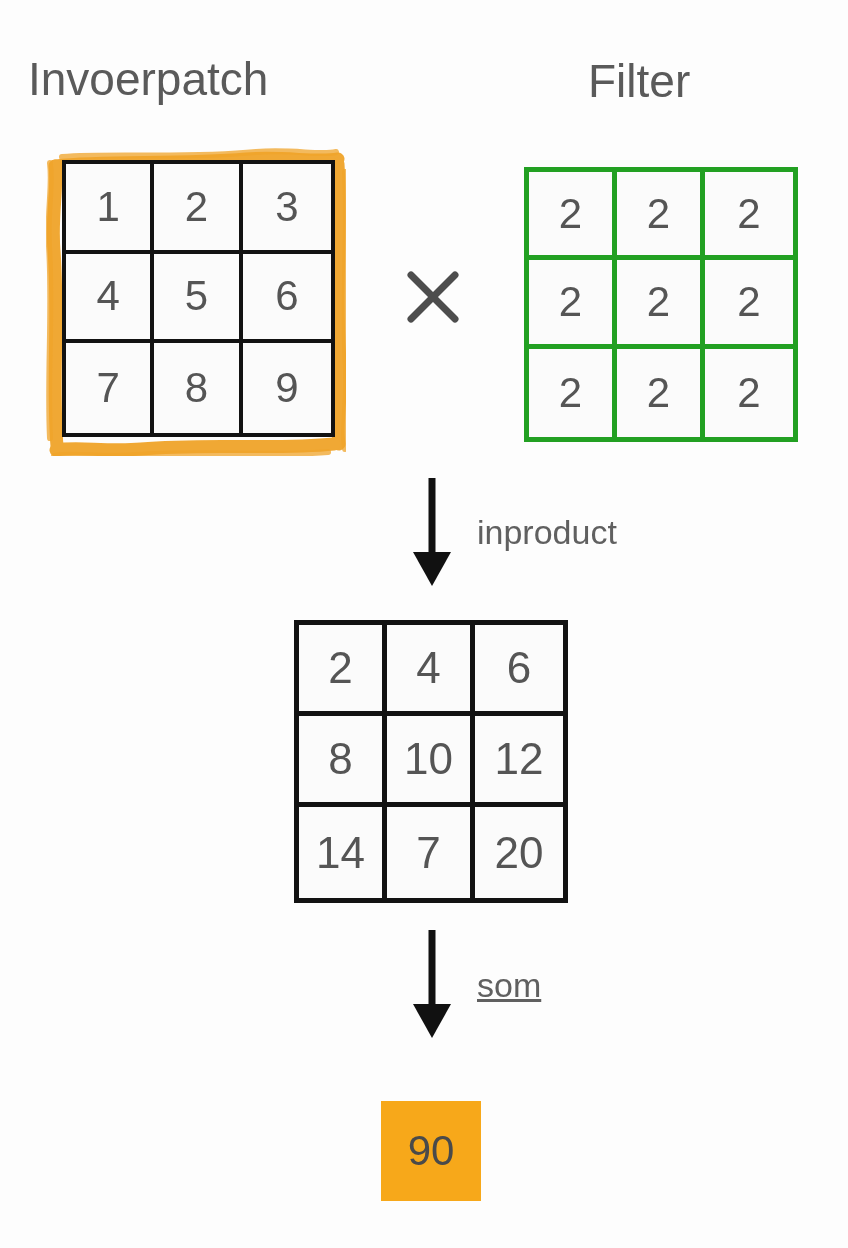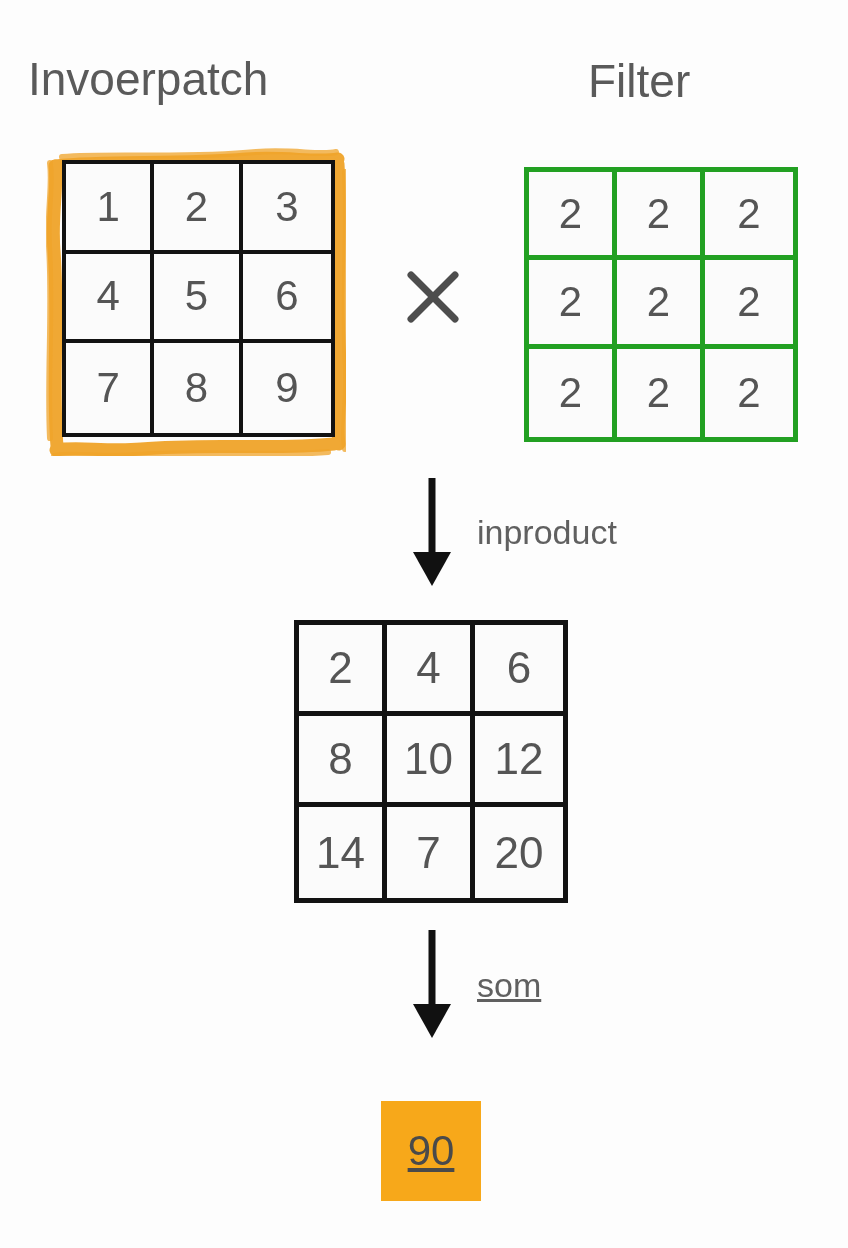--- a/index.html
+++ b/index.html
@@ -139,21 +139,20 @@
     height: 100px;
     background: #f7a81a;
     display: flex;
     align-items: center;
     justify-content: center;
   }
   #result-box .result-value {
     font-size: 42px;
     color: #4a4a4a;
     line-height: 1;
-    text-decoration: underline;
   }
 </style>
 </head>
 <body>
 
 <div class="title" id="title-input">Invoerpatch</div>
 
 <div class="title" id="title-filter">Filter</div>
 
 <svg id="input-highlight" width="300" height="310" viewBox="0 0 300 310">

